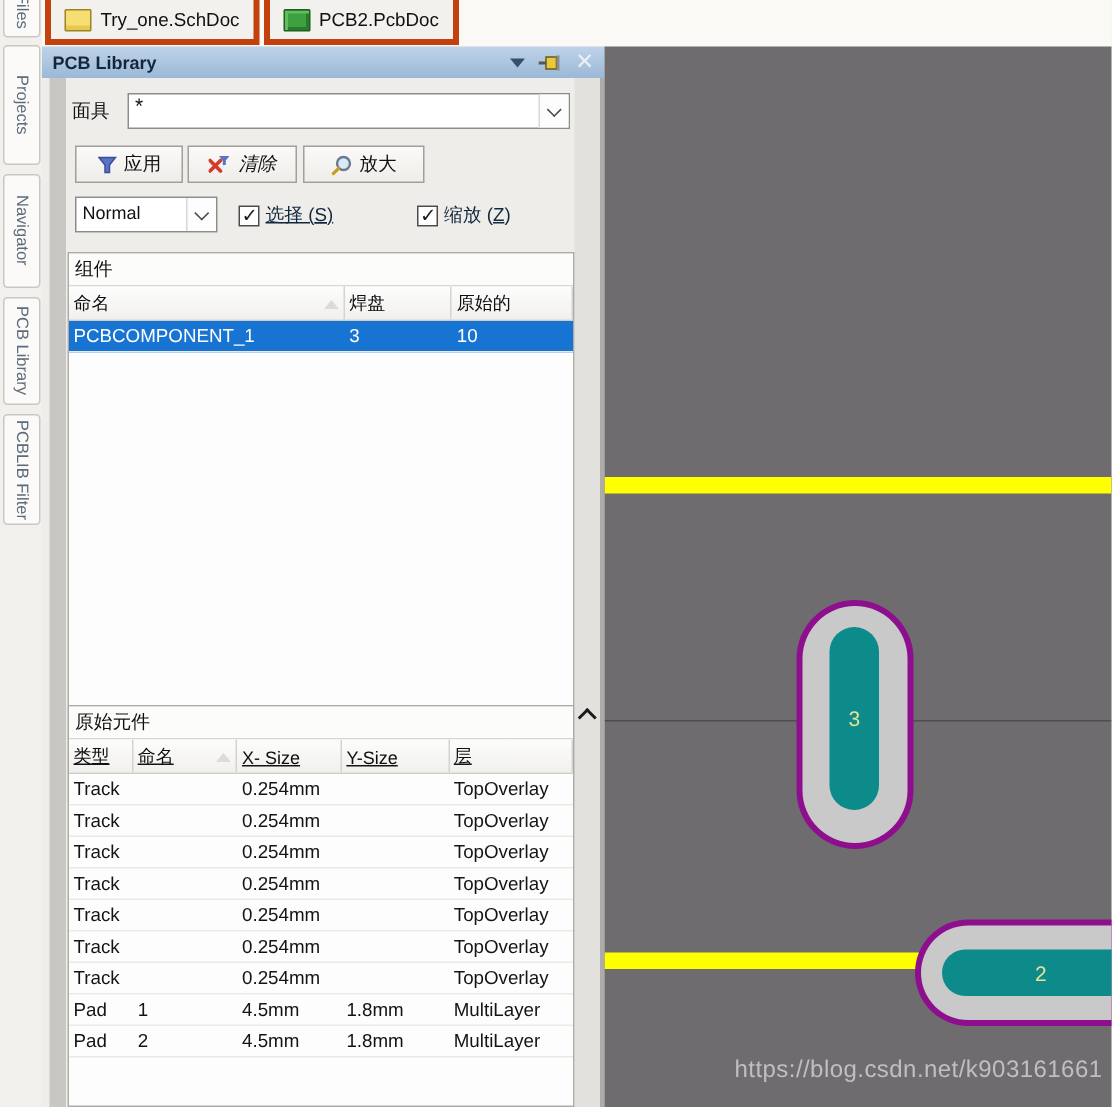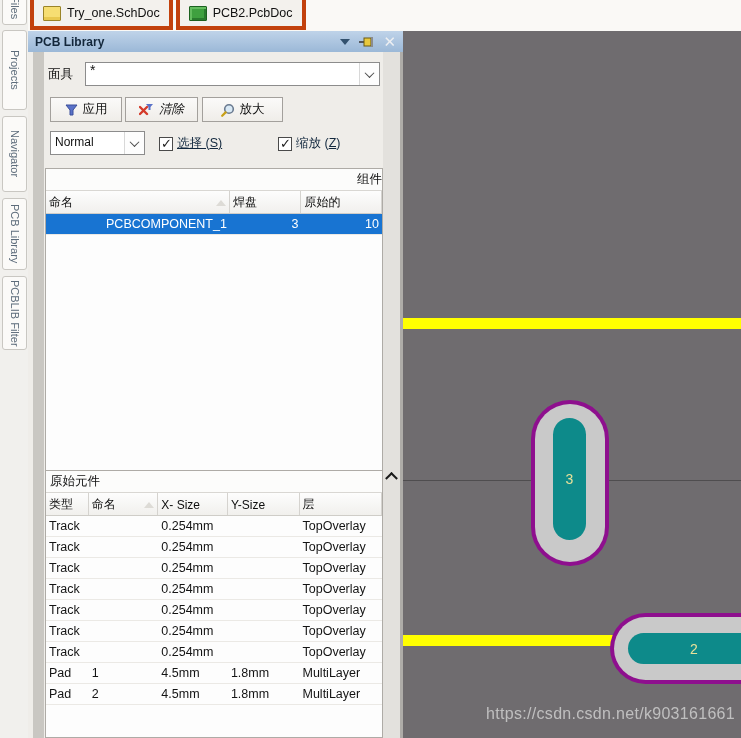--- a/index.html
+++ b/index.html
@@ -172,21 +172,21 @@
   </div>
   <div class="cbx" style="left:131px;top:104px;text-decoration:underline;">
     <span class="box"></span>
     <span><span>选择 (</span><span class="ul">S</span><span>)</span></span>
   </div>
   <div class="cbx" style="left:250px;top:104px;">
     <span class="box"></span>
     <span><span>缩放 (</span><span class="ul">Z</span><span>)</span></span>
   </div>
 
-  <div class="list" style="top:137px;height:368px;text-align:right;">
+  <div class="list" style="top:137px;height:368px;">
     <div class="sec-title">组件</div>
     <div class="thead" id="comp-head">
         <div class="th" style="width: 185px;">
           <span>命名</span>
           <span class="sort"></span>
         </div>
         <div class="th" style="width: 72px;">
           <span>焊盘</span>
         </div>
         <div class="th" style="width: 81px;">
@@ -197,21 +197,21 @@
         <div class="trow selected">
           <span class="tcell" style="width: 185px;">PCBCOMPONENT_1</span>
           <span class="tcell" style="width: 72px;">3</span>
           <span class="tcell" style="width: 81px;">10</span>
         </div>
       </div>
   </div>
 
   <div class="list" style="top:439px;height:268px;">
     <div class="sec-title">原始元件</div>
-    <div class="thead" id="prim-head" style="height:23px;box-sizing:border-box;">
+    <div class="thead" id="prim-head" style="height:23px;box-sizing:border-box;text-decoration:underline;">
         <div class="th" style="width: 43px;">
           <span>类型</span>
         </div>
         <div class="th" style="width: 70px;">
           <span>命名</span>
           <span class="sort"></span>
         </div>
         <div class="th" style="width: 70px;">
           <span>X- Size</span>
         </div>
@@ -302,14 +302,14 @@
     </div>
   </div>
 
   <div class="pad" style="left:207px;top:582px;width:172px;height:71px;border-radius:36px;">
     <div class="ring" style="border-radius:32px;"></div>
     <div class="slot" style="left:18px;top:20px;width:144px;height:31px;border-radius:16px;justify-content:flex-start;">
       <span class="pad-num" style="margin-left:62px;">2</span>
     </div>
   </div>
 
-  <div class="watermark">https://csdn.csdn.net/k903161661</div>
+  <div class="watermark">https://blog.csdn.net/k903161661</div>
 </div>
 
 </body></html>

